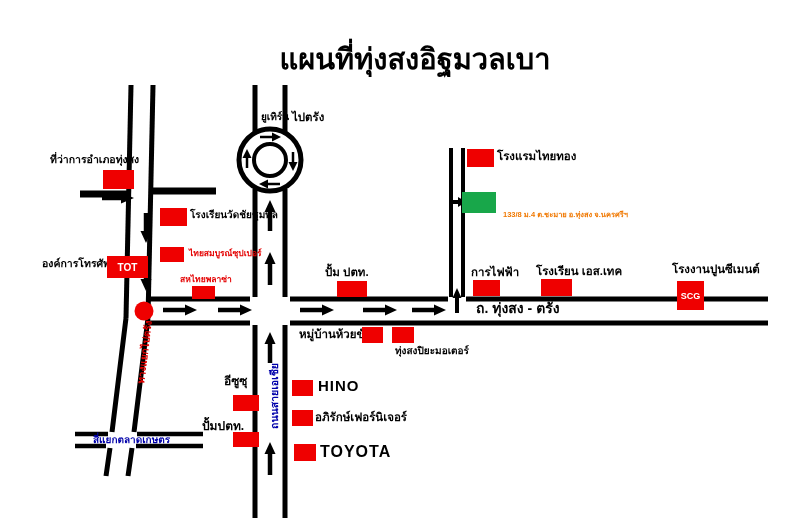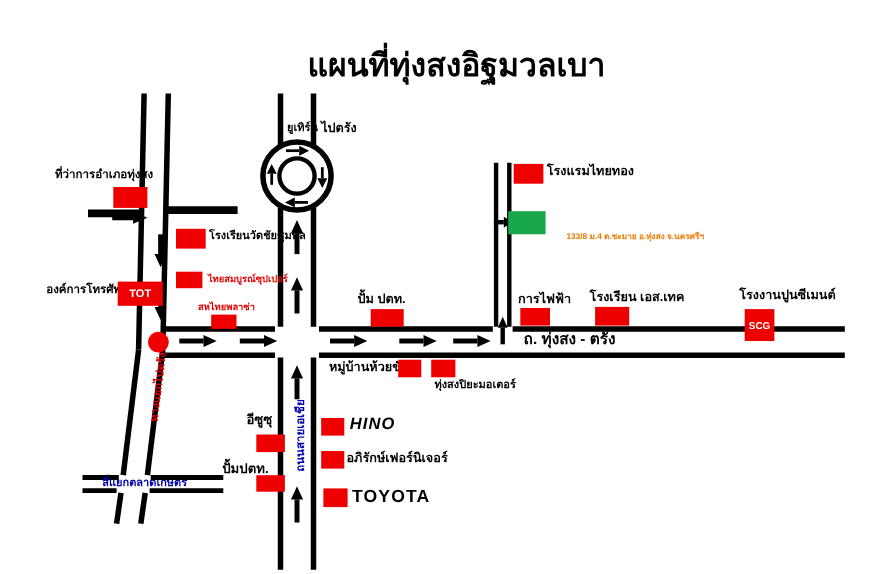--- a/index.html
+++ b/index.html
@@ -7,21 +7,21 @@
        font-family:"Liberation Sans","DejaVu Sans",sans-serif;}
   .map svg{position:absolute;left:0;top:0;}
   .lbl{position:absolute;font-weight:bold;color:#000;font-size:10.5px;white-space:nowrap;line-height:1.1;}
   .title{position:absolute;left:0;top:36px;width:830px;text-align:center;font-size:29px;font-weight:bold;color:#000;white-space:nowrap;}
   .box{position:absolute;background:#ef0000;}
   .badge{display:flex;align-items:center;justify-content:center;color:#fff;font-weight:bold;}
   .red-txt{color:#e40000;font-size:8.5px;}
   .blue-txt{color:#0000aa;}
   .green-box{position:absolute;background:#18a74a;}
   .green-txt{position:absolute;color:#0f9d3f;font-weight:bold;font-size:17px;white-space:nowrap;}
-  .addr{position:absolute;color:#f07800;font-weight:bold;font-size:7.5px;white-space:nowrap;margin-left:12px;}
+  .addr{position:absolute;color:#f07800;font-weight:bold;font-size:7.5px;white-space:nowrap;}
   .rot{transform-origin:center;text-align:center;height:14px;line-height:14px;}
   .big{font-size:15px;letter-spacing:1px;}
 </style>
 </head>
 <body>
 
 <div class="map">
 
   <svg width="800" height="522" viewBox="0 0 800 522">
 
@@ -154,21 +154,21 @@
   <div class="box" style="left:392px;top:327px;width:22px;height:16px;"></div>
   <div class="lbl" style="left:395px;top:345px;font-size:10px;">ทุ่งสงปิยะมอเตอร์</div>
 
   <div class="lbl" style="left:224px;top:375px;font-size:12px;">อีซูซุ</div>
   <div class="box" style="left:233px;top:395px;width:26px;height:16px;"></div>
 
   <div class="lbl" style="left:202px;top:420px;font-size:12px;">ปั้มปตท.</div>
   <div class="box" style="left:233px;top:432px;width:26px;height:15px;"></div>
 
   <div class="box" style="left:292px;top:380px;width:21px;height:16px;"></div>
-  <div class="lbl big" style="left:318px;top:378px;font-style:italic;">HINO</div>
+  <div class="lbl big" style="left:318px;top:378px;">HINO</div>
 
   <div class="box" style="left:292px;top:410px;width:21px;height:16px;"></div>
   <div class="lbl" style="left:315px;top:411px;font-size:11.5px;">อภิรักษ์เฟอร์นิเจอร์</div>
 
   <div class="box" style="left:294px;top:444px;width:22px;height:17px;"></div>
   <div class="lbl big" style="left:320px;top:443px;font-size:16px;">TOYOTA</div>
 
 </div>
 
 </body></html>

